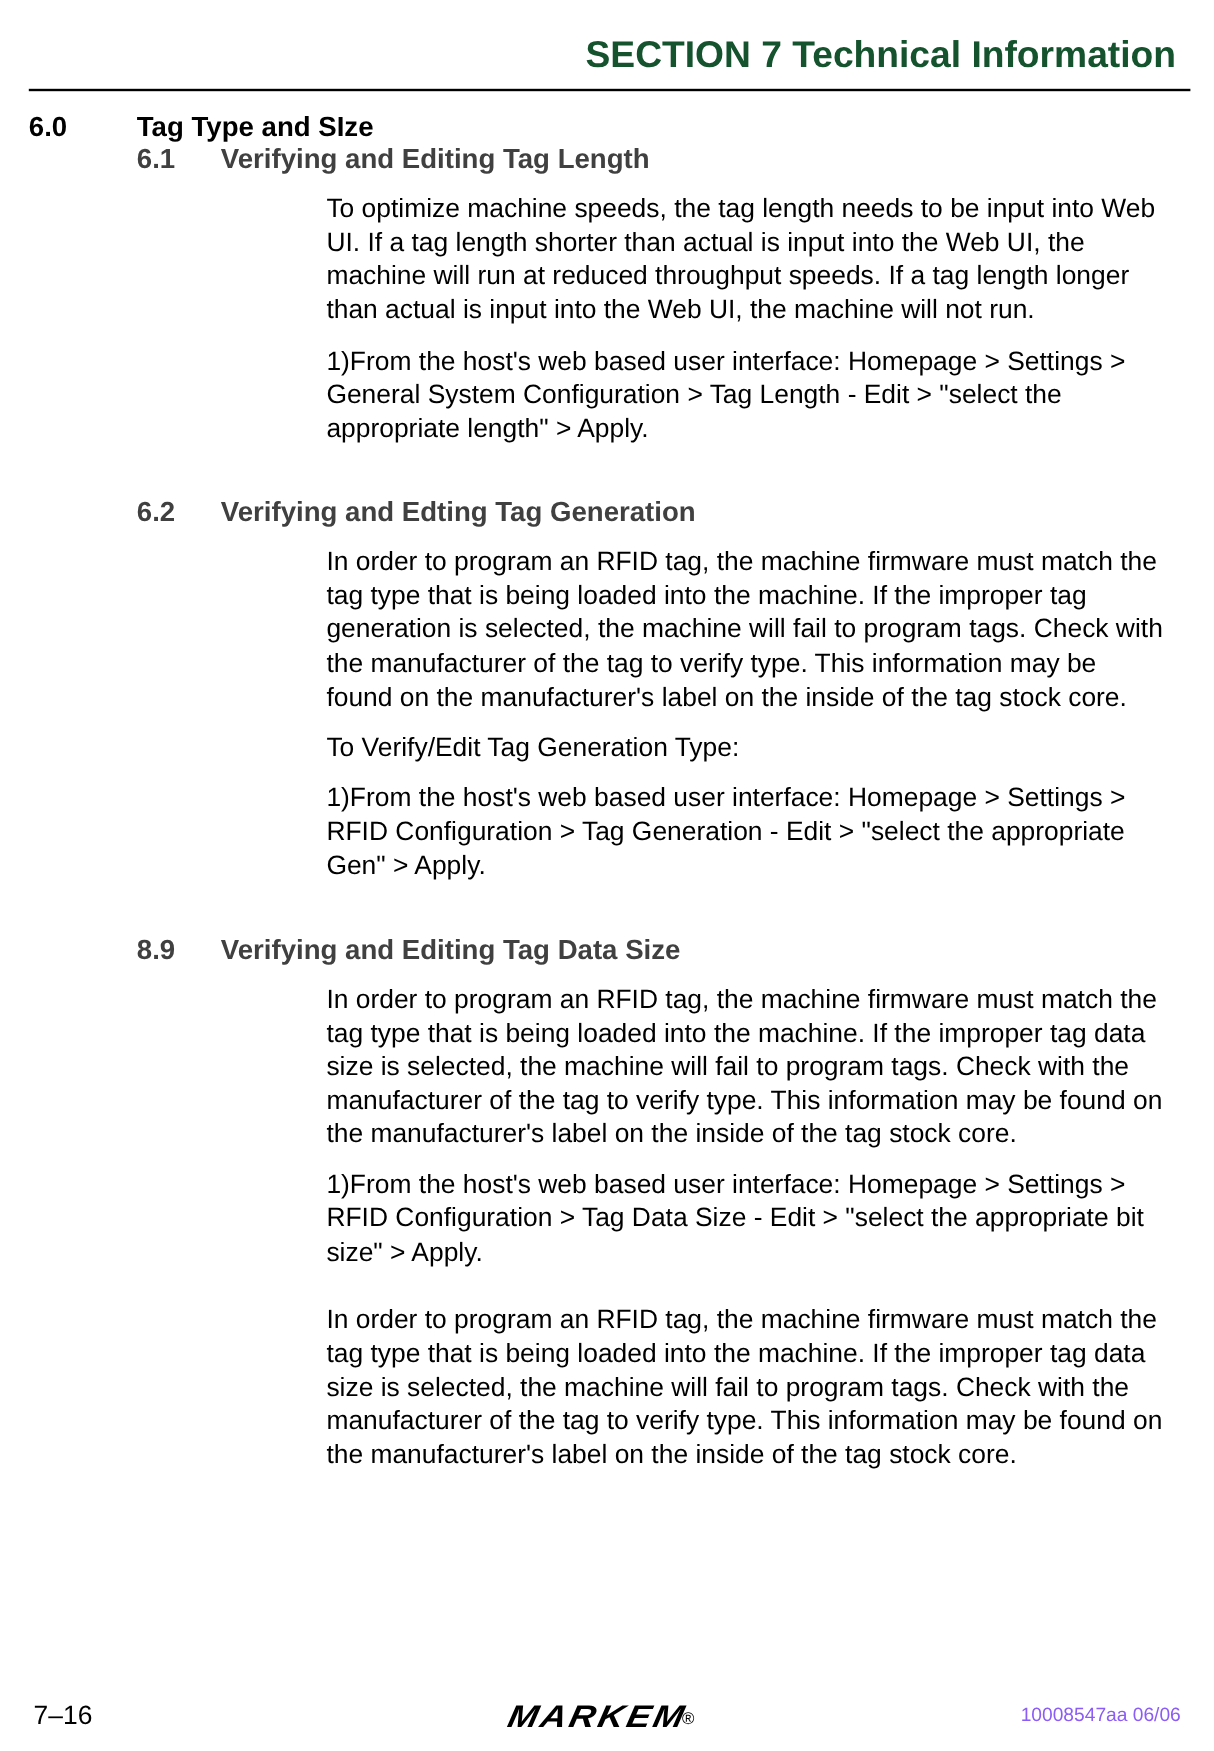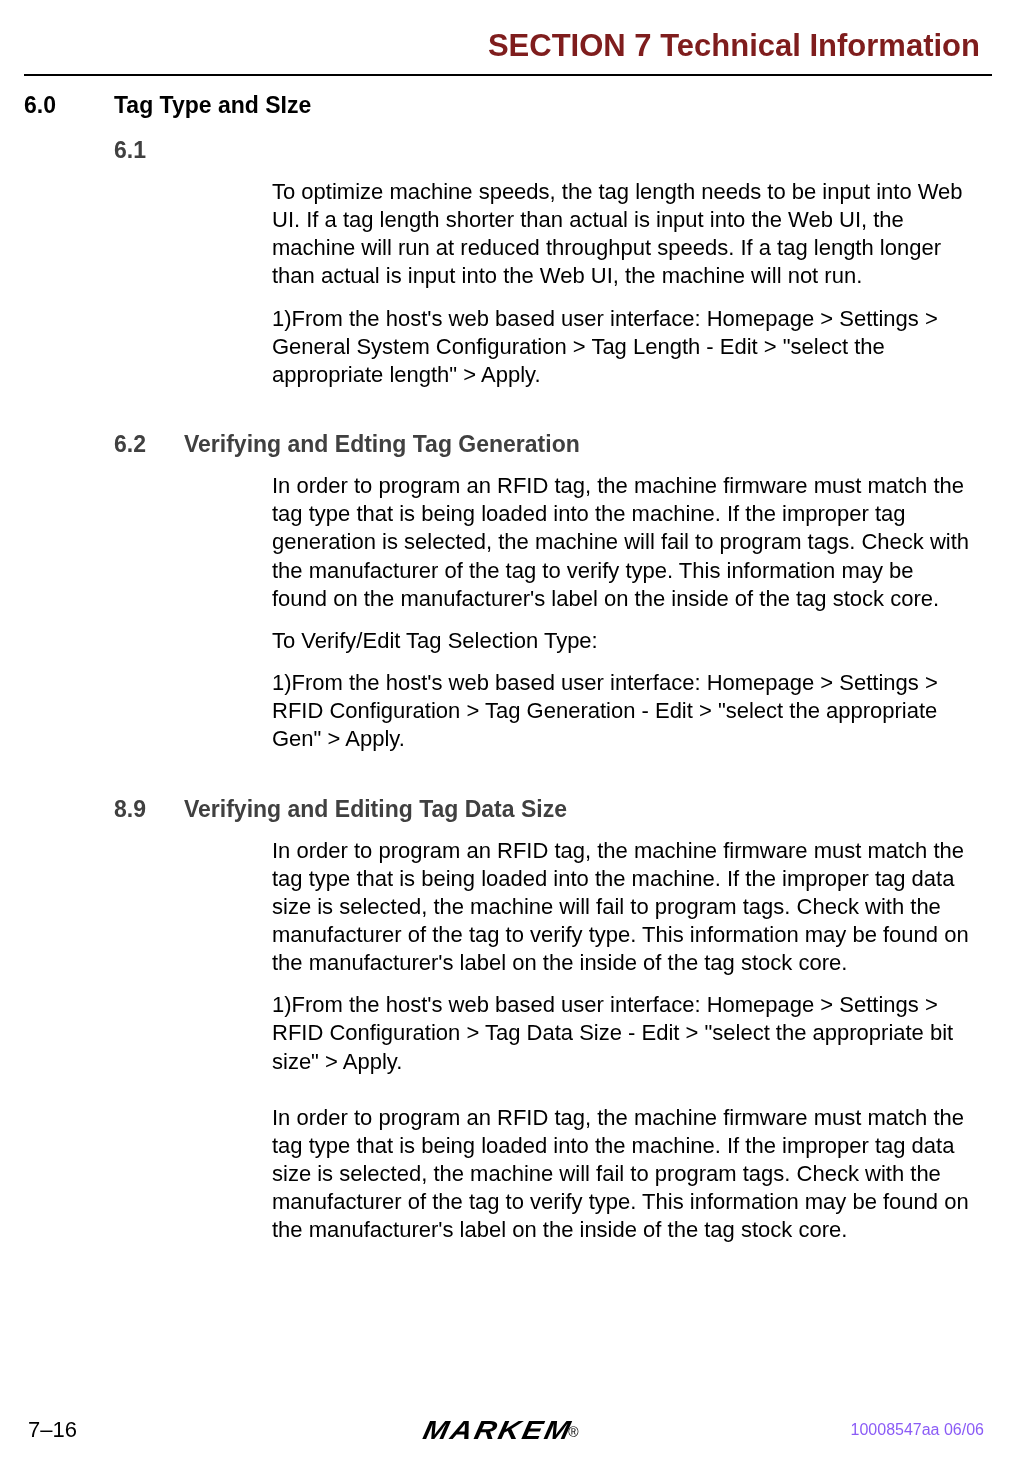--- a/index.html
+++ b/index.html
@@ -15,34 +15,33 @@
       position: relative;
       padding: 0;
     }
     .page {
       padding: 28px 20px 0 24px;
     }
     .section-title {
       text-align: right;
       font-size: 31px;
       font-weight: bold;
-      color: #7f1d1d;
+      color: #14532d;
       padding-right: 12px;
       padding-bottom: 10px;
     }
     .hr-line {
       border: none;
       border-top: 2px solid #000;
       margin: 0 0 16px 0;
     }
     .heading-6 {
       font-size: 23px;
       font-weight: bold;
       color: #000;
-      margin-bottom: 18px;
       display: flex;
     }
     .heading-6 .num {
       width: 90px;
       flex-shrink: 0;
     }
     .heading-6-sub {
       font-size: 23px;
       font-weight: bold;
       color: #404040;
@@ -116,33 +115,34 @@
   <div class="section-title">SECTION 7 Technical Information</div>
   <hr class="hr-line">
 
   <div class="heading-6">
     <span class="num">6.0</span>
     <span>Tag Type and SIze</span>
   </div>
 
   <div class="heading-6-sub">
     <span class="num">6.1</span>
+    <span>Verifying and Editing Tag Length</span>
   </div>
   <div class="body-block">
     <p class="para">To optimize machine speeds, the tag length needs to be input into Web UI. If a tag length shorter than actual is input into the Web UI, the machine will run at reduced throughput speeds. If a tag length longer than actual is input into the Web UI, the machine will not run.</p>
     <p class="para">1)From the host's web based user interface: Homepage &gt; Settings &gt; General System Configuration &gt; Tag Length - Edit &gt; "select the appropriate length" &gt; Apply.</p>
   </div>
 
   <div class="heading-6-sub">
     <span class="num">6.2</span>
     <span>Verifying and Edting Tag Generation</span>
   </div>
   <div class="body-block">
     <p class="para">In order to program an RFID tag, the machine firmware must match the tag type that is being loaded into the machine. If the improper tag generation is selected, the machine will fail to program tags. Check with the manufacturer of the tag to verify type. This information may be found on the manufacturer's label on the inside of the tag stock core.</p>
-    <p class="para">To Verify/Edit Tag Selection Type:</p>
+    <p class="para">To Verify/Edit Tag Generation Type:</p>
     <p class="para">1)From the host's web based user interface: Homepage &gt; Settings &gt; RFID Configuration &gt; Tag Generation - Edit &gt; "select the appropriate Gen" &gt; Apply.</p>
   </div>
 
   <div class="heading-6-sub">
     <span class="num">8.9</span>
     <span>Verifying and Editing Tag Data Size</span>
   </div>
   <div class="body-block" style="margin-bottom: 28px;">
     <p class="para">In order to program an RFID tag, the machine firmware must match the tag type that is being loaded into the machine. If the improper tag data size is selected, the machine will fail to program tags. Check with the manufacturer of the tag to verify type. This information may be found on the manufacturer's label on the inside of the tag stock core.</p>
     <p class="para">1)From the host's web based user interface: Homepage &gt; Settings &gt; RFID Configuration &gt; Tag Data Size - Edit &gt; "select the appropriate bit size" &gt; Apply.</p>

